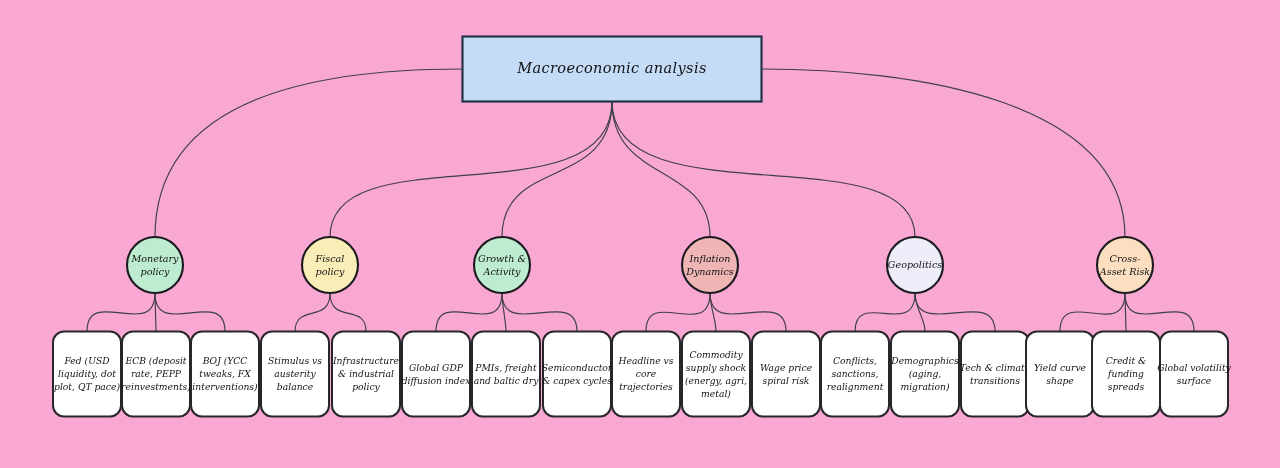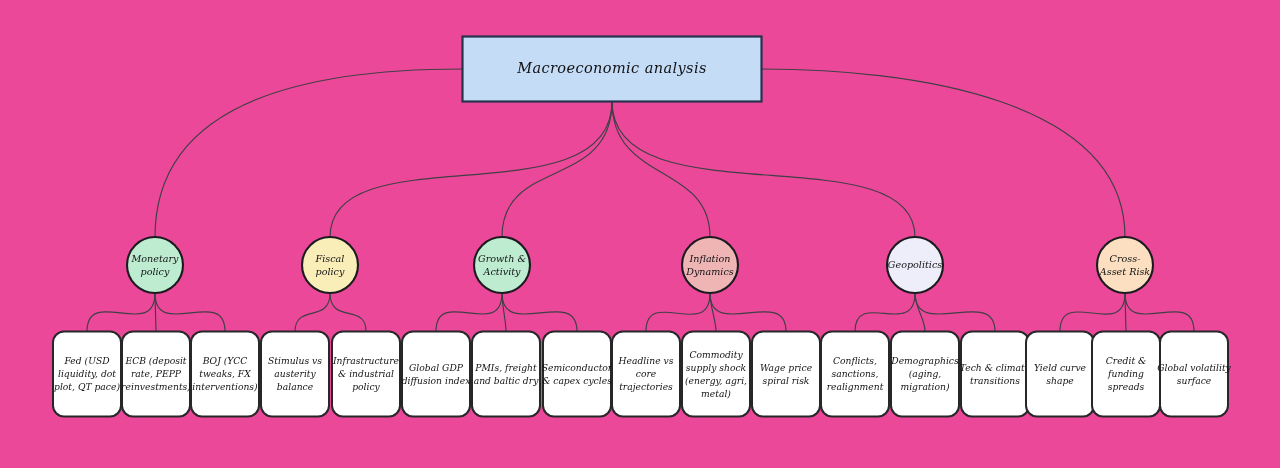--- a/index.html
+++ b/index.html
@@ -10,21 +10,21 @@
   body {
     width: 1280px;
     height: 468px;
     font-family: "DejaVu Sans", sans-serif;
     overflow: hidden;
   }
   #mindmap-canvas {
     position: relative;
     width: 1280px;
     height: 468px;
-    background: #ec4899;
+    background: #f9a8d4;
   }
   svg.layer {
     position: absolute;
     top: 0;
     left: 0;
     width: 1280px;
     height: 468px;
   }
   .edge {
     fill: none;

